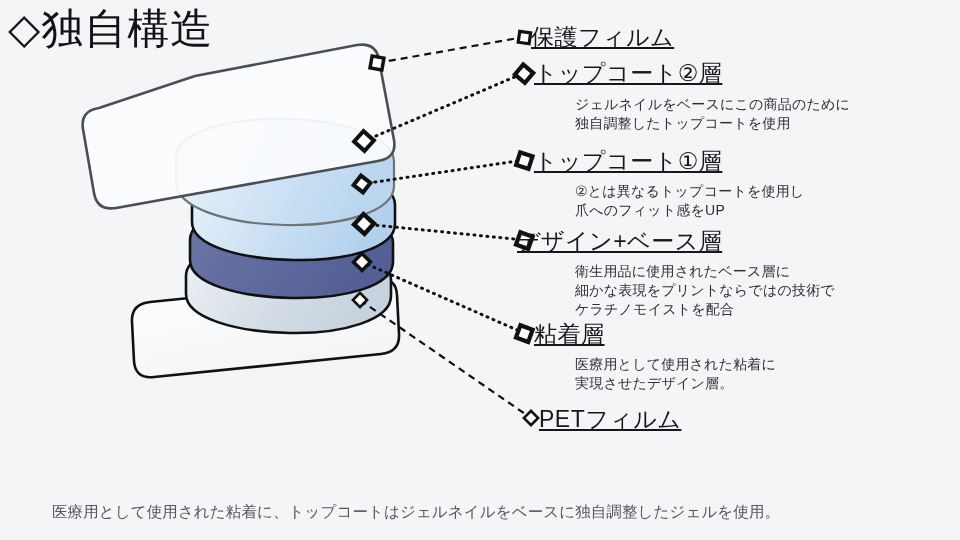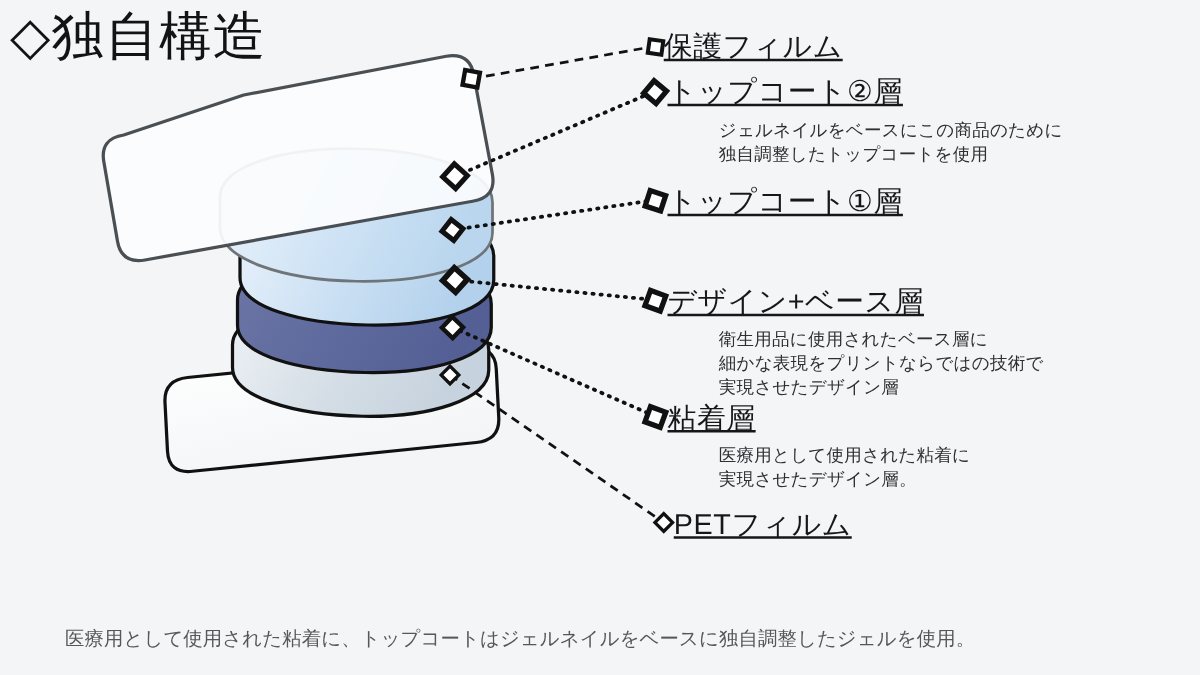--- a/index.html
+++ b/index.html
@@ -157,25 +157,27 @@
     </g>
   </svg>
 
   <div class="label" style="left:531px;top:22px;">保護フィルム</div>
 
   <div class="label" style="left:534px;top:58px;">トップコート②層</div>
   <div class="detail" style="left:575px;top:95px;">ジェルネイルをベースにこの商品のために
 独自調整したトップコートを使用</div>
 
   <div class="label" style="left:534px;top:146px;">トップコート①層</div>
+  <div class="detail" style="left:575px;top:182px;">②とは異なるトップコートを使用し
+爪へのフィット感をUP</div>
 
-  <div class="label" style="left:534px;top:226px;text-align:right;">デザイン+ベース層</div>
+  <div class="label" style="left:517px;top:226px;text-align:right;">デザイン+ベース層</div>
   <div class="detail" style="left:575px;top:262px;">衛生用品に使用されたベース層に
 細かな表現をプリントならではの技術で
-実現させたデザイン層</div>
+ケラチノモイストを配合</div>
 
   <div class="label" style="left:534px;top:319px;">粘着層</div>
   <div class="detail" style="left:575px;top:355px;">医療用として使用された粘着に
 実現させたデザイン層。</div>
 
   <div class="label" style="left:539px;top:404px;">PETフィルム</div>
 
   <div class="footer">
     <div>医療用として使用された粘着に、トップコートはジェルネイルをベースに独自調整したジェルを使用。</div>
     

